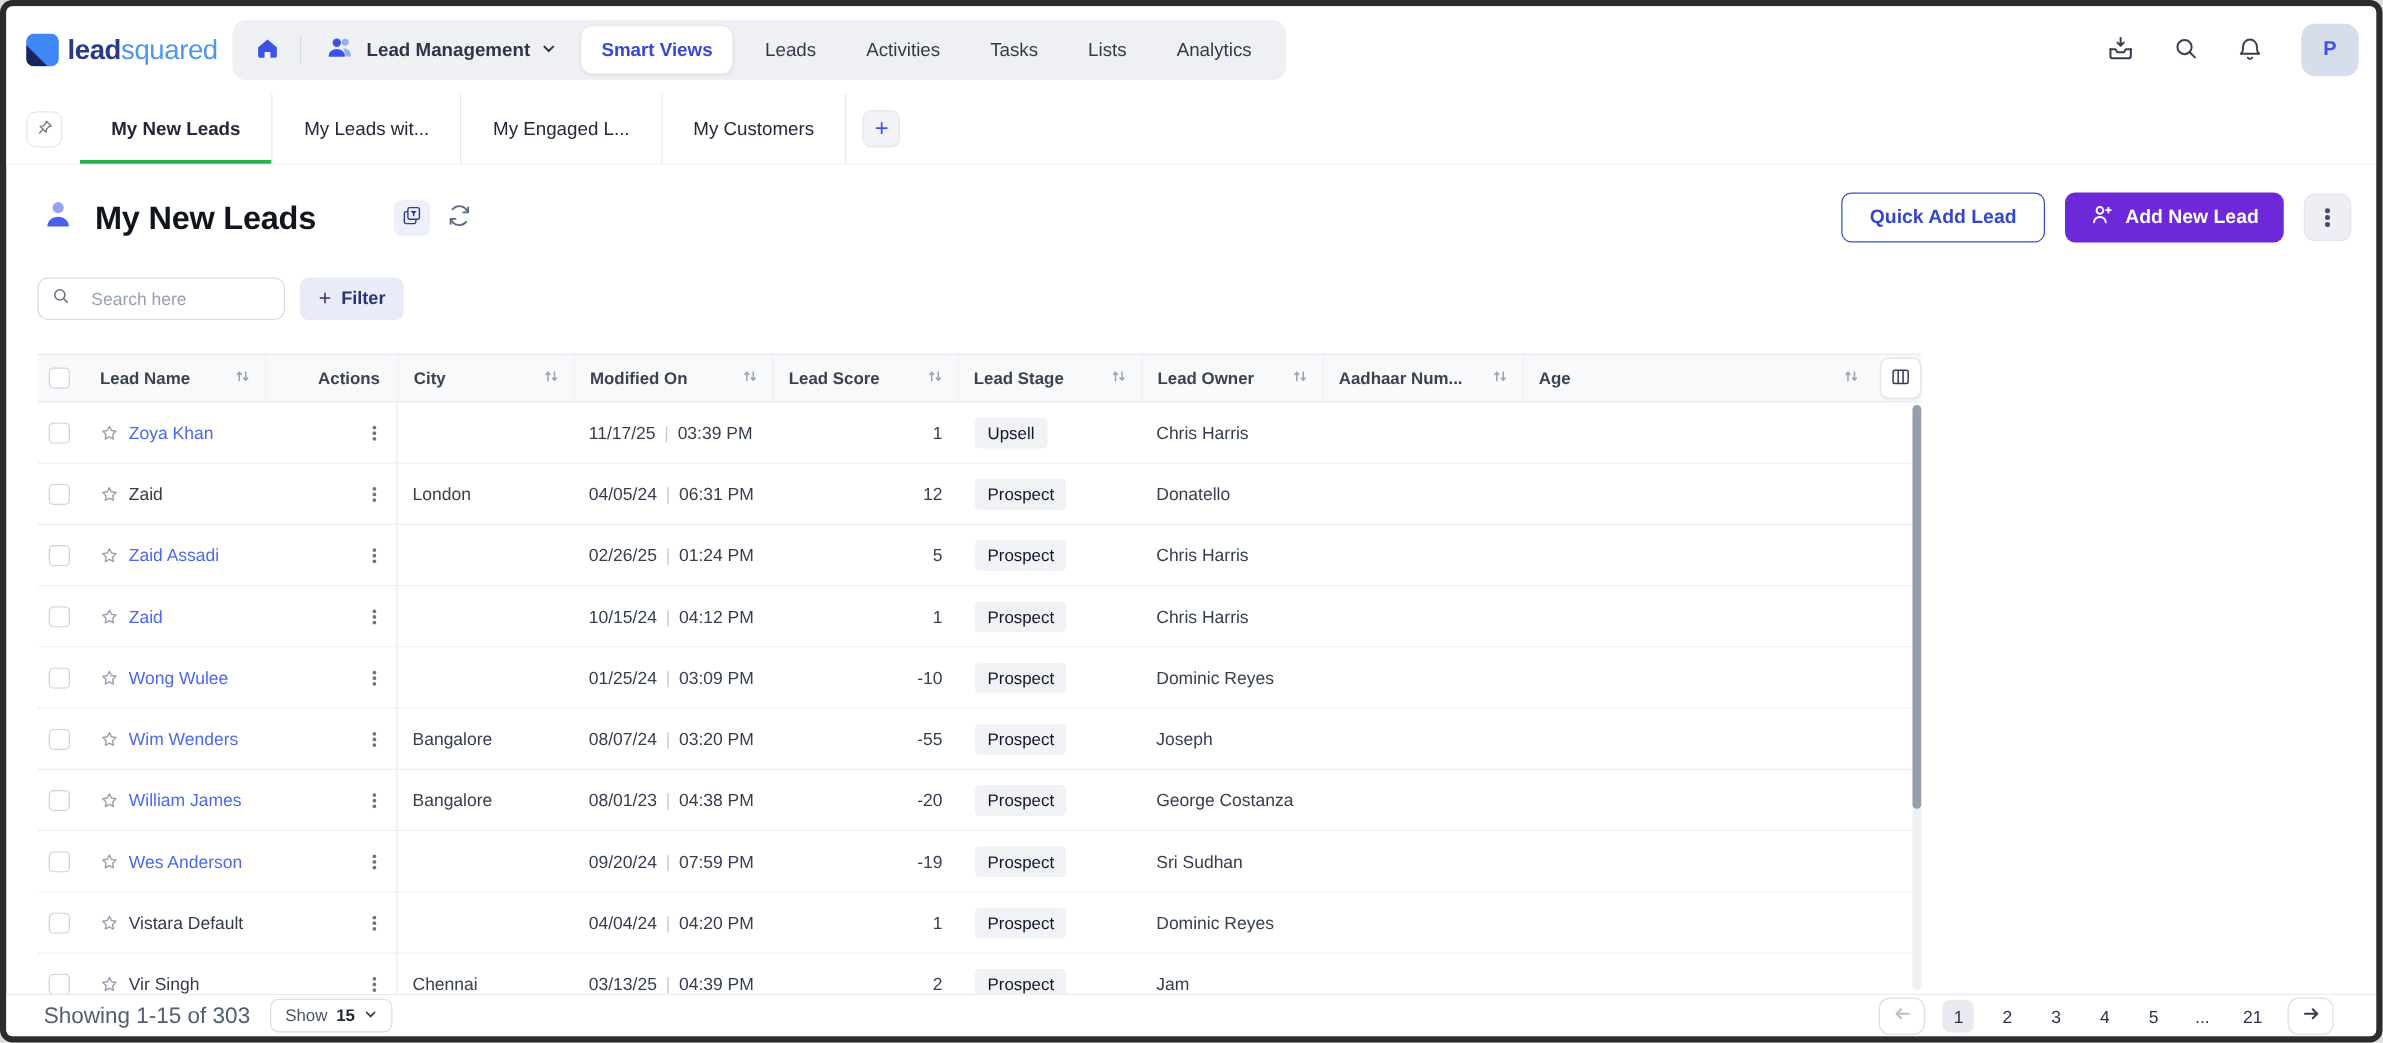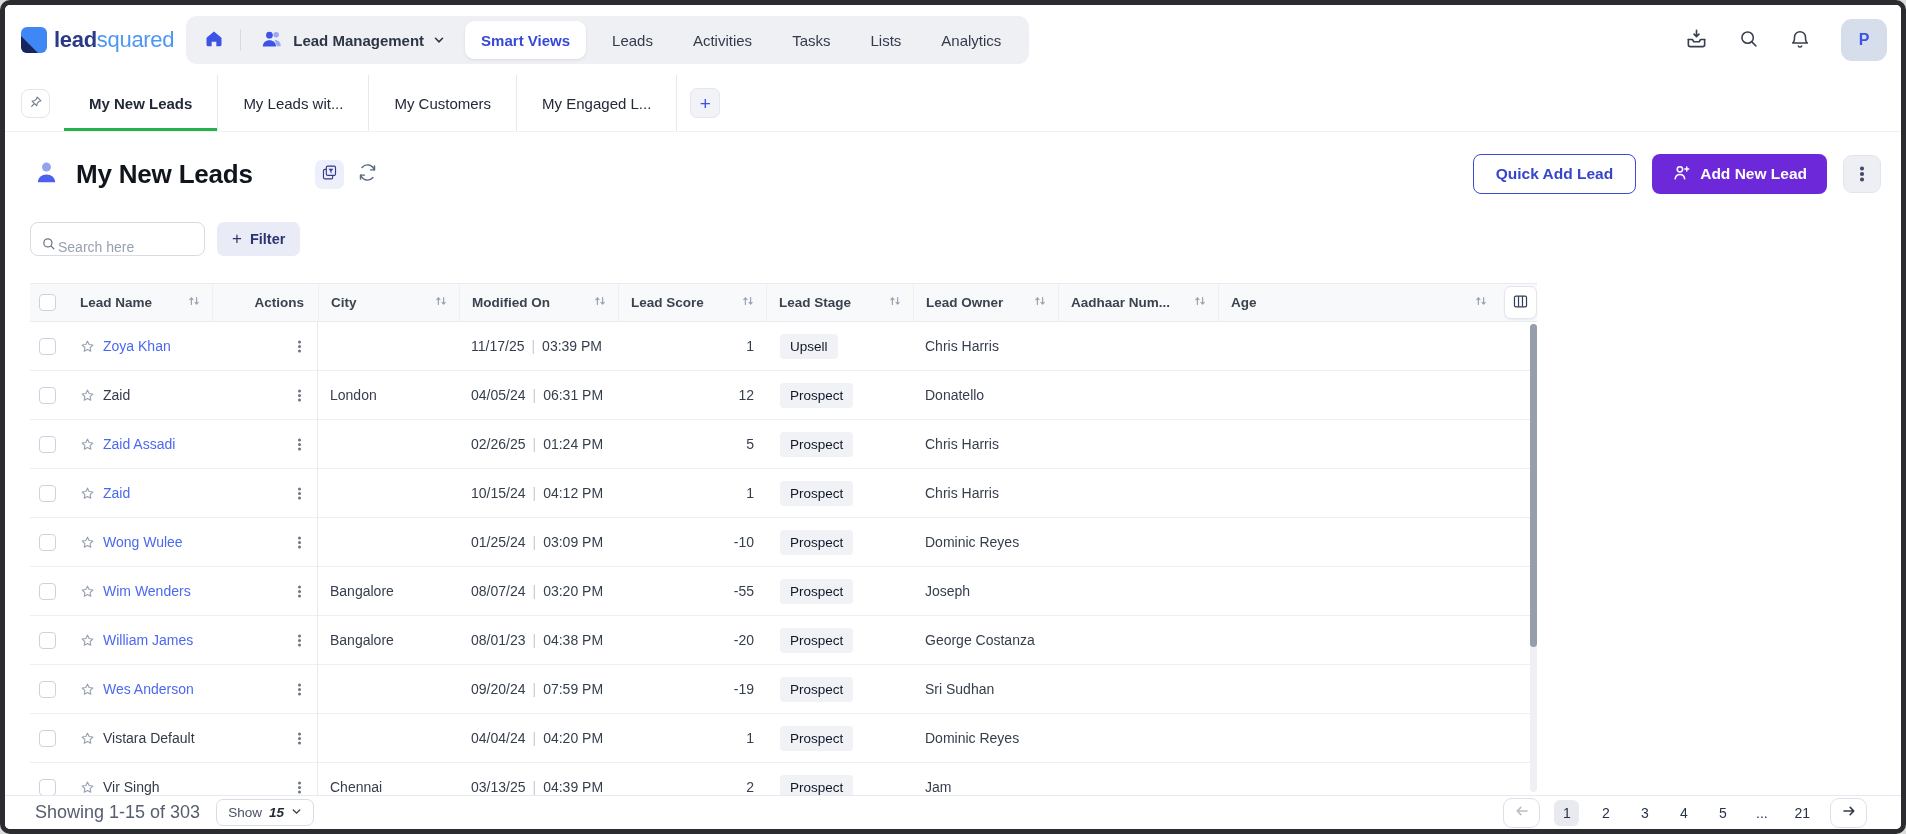--- a/index.html
+++ b/index.html
@@ -39,21 +39,21 @@
   .sv-btn { width:29px; height:29px; margin-left:62px; background:#edeffb; border-radius:7px; }
   .refresh-btn { width:26px; height:26px; margin-left:11px; }
   .vh-right { margin-left:auto; display:flex; align-items:center; gap:16px; }
   .btn-outline { height:40px; padding:0 22px; border:1px solid #3a4ad4; border-radius:8px; background:#fff; color:#3646cb; font-size:15.5px; font-weight:700; cursor:pointer; font-family:inherit; }
   .btn-primary { height:40px; padding:0 20px; border:none; border-radius:8px; background:#6d28d9; color:#fff; font-size:15.5px; font-weight:700; display:flex; align-items:center; gap:9px; cursor:pointer; font-family:inherit; }
   .kebab { width:38px; height:38px; background:#edeff4; border:1px solid #e2e5ec; border-radius:9px; }
   .kdots { width:3.5px; height:3.5px; border-radius:50%; background:#444e6b; box-shadow:0 -5.5px 0 #444e6b, 0 5.5px 0 #444e6b; }
 
   
   .toolbar { flex:none; height:62px; display:flex; align-items:flex-end; padding:0 28px 0 25px; gap:12px; }
-  .search-box { width:175px; height:34px; border:1px solid #d6dbe4; border-radius:8px; display:flex; align-items:flex-end; padding:0 10px; gap:2px; background:#fff; }
+  .search-box { width:198px; height:34px; border:1px solid #d6dbe4; border-radius:8px; display:flex; align-items:center; padding:0 10px; gap:17px; background:#fff; }
   .search-box input { border:none; outline:none; width:100%; font-size:14px; color:#333b4a; font-family:inherit; background:transparent; }
   .search-box input::placeholder { color:#97a0af; }
   .filter-btn { height:34px; padding:0 15px; background:#e9ebf7; border:none; border-radius:7px; color:#2c3470; font-size:14.5px; font-weight:700; display:flex; align-items:center; gap:8px; cursor:pointer; font-family:inherit; }
   .filter-plus { font-size:17px; font-weight:400; }
 
   
   :root { --grid: 42px 140px 106px 141px 159px 148px 147px 145px 160px minmax(0,1fr); }
   .table-wrap { flex:1; min-height:0; margin:27px 0 0 25px; width:1507px; position:relative; display:flex; flex-direction:column; }
   .thead { flex:none; display:grid; grid-template-columns:var(--grid); height:39px; background:#f8f9fb; border-top:1px solid #e8ebf0; border-bottom:1px solid #e8ebf0; align-items:center; }
   .th { display:flex; align-items:center; height:100%; padding:0 12px; font-size:13.5px; font-weight:600; color:#3a4350; white-space:nowrap; overflow:hidden; border-left:1px solid #edeff3; cursor:pointer; }
@@ -78,21 +78,21 @@
   .cb { display:inline-block; width:17px; height:17px; border:1.5px solid #ccd3de; border-radius:4px; background:#fff; cursor:pointer; flex:none; }
   .star-btn { display:flex; flex:none; cursor:pointer; }
   .col-picker { position:absolute; right:0; top:3px; width:33px; height:33px; background:#fff; border:1px solid #e3e6ec; border-radius:7px; display:flex; align-items:center; justify-content:center; box-shadow:0 1px 2px rgba(20,30,60,.06); }
   .vscroll { position:absolute; top:41px; bottom:3px; right:0; width:7px; background:#eef0f3; border-radius:4px; }
   .vthumb { position:absolute; top:0; left:0; right:0; height:69%; background:#979eab; border-radius:4px; cursor:pointer; }
 
   
   .footer { flex:none; height:34px; border-top:1px solid #e6e9ee; display:flex; align-items:center; padding:0 34px 0 30px; background:#fff; }
   .showing { font-size:18px; color:#555e6e; }
   .show-btn { margin-left:16px; height:27px; border:1px solid #d8dce4; border-radius:7px; display:flex; align-items:center; gap:7px; padding:0 11px; font-size:13.5px; color:#4a5365; background:#fff; cursor:pointer; font-family:inherit; }
-  .show-btn b { color:#1f2835; font-weight:700;font-style:italic; }
+  .show-btn b { color:#1f2835; font-weight:700; }
   .pager { margin-left:auto; display:flex; align-items:center; gap:14px; }
   .pg-btn { width:37px; height:30px; border:1px solid #dce0e8; border-radius:9px; display:flex; align-items:center; justify-content:center; background:#fff; cursor:pointer; }
   .page { min-width:25px; height:26px; padding:0 6px; display:flex; align-items:center; justify-content:center; font-size:14px; color:#28324a; border-radius:6px; cursor:pointer; }
   .page.active { background:#e8eaef; }
   .page.dots { cursor:default; }
 </style>
 </head>
 <body>
 
 <div class="frame">
@@ -190,24 +190,24 @@
       </span>
     </button>
     <div class="tabs-list" id="tabs-list">
         <div class="tab active">
           <span>My New Leads</span>
         </div>
         <div class="tab">
           <span>My Leads wit...</span>
         </div>
         <div class="tab">
-          <span>My Customers</span>
+          <span>My Engaged L...</span>
         </div>
         <div class="tab">
-          <span>My Engaged L...</span>
+          <span>My Customers</span>
         </div>
       </div>
     <button class="tab-add">+</button>
   </div>
 
   <div class="view-header">
     <span>
       <svg width="27" height="27" viewBox="0 0 24 24">
           <circle cx="12" cy="7.2" r="4" fill="#93a2f3"></circle>
           <path d="M4.3 20.6c.2-4.2 3.5-6.9 7.7-6.9s7.5 2.7 7.7 6.9z" fill="#4c60ef"></path>

